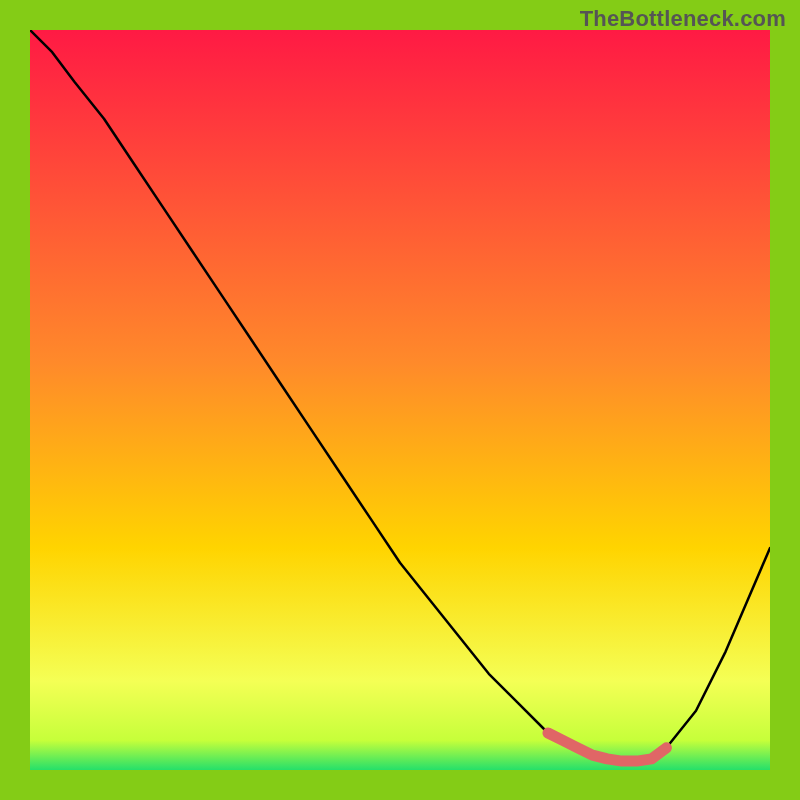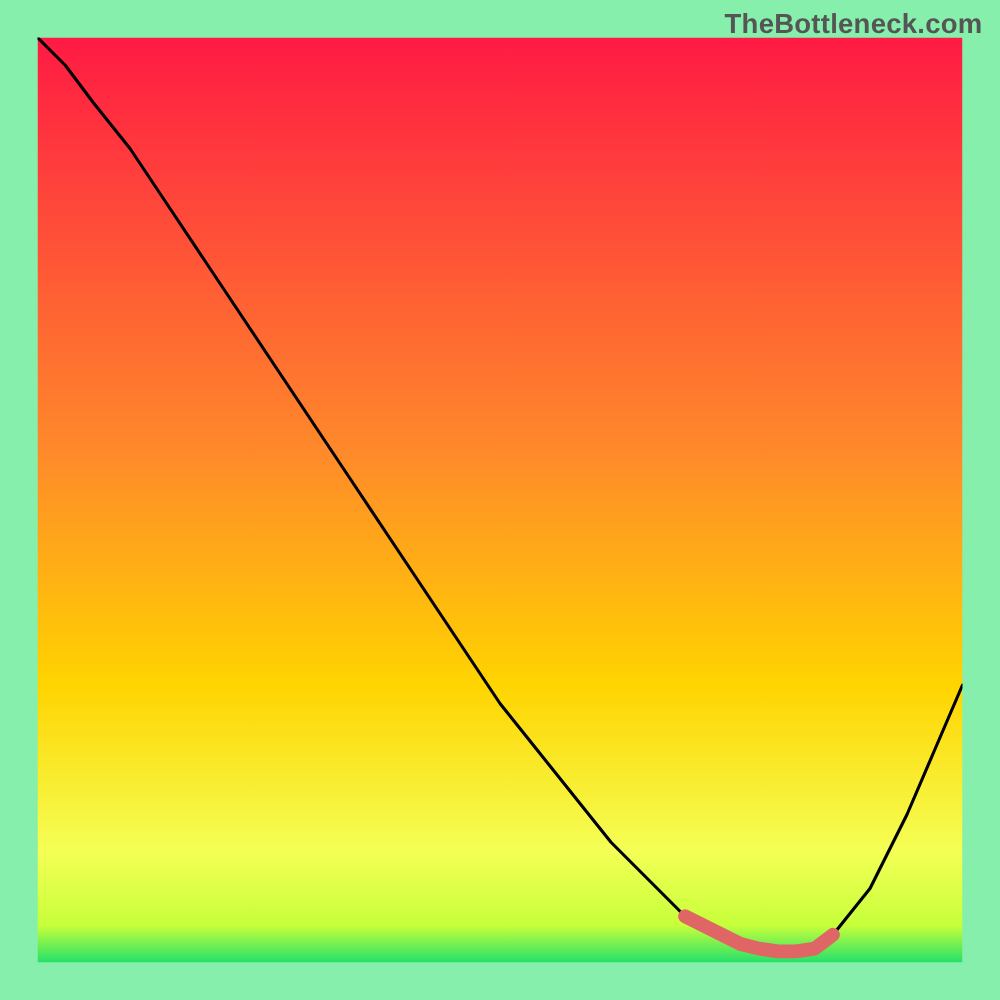--- a/index.html
+++ b/index.html
@@ -8,21 +8,21 @@
     width: 800px;
     height: 800px;
     background: #000;
     font-family: Arial, Helvetica, sans-serif;
     overflow: hidden;
   }
   .frame {
     position: relative;
     width: 800px;
     height: 800px;
-    background: #86efac;
+    background: #84cc16;
   }
   .watermark {
     position: absolute;
     top: 6px;
     right: 14px;
     color: #555;
     font-size: 22px;
     font-weight: 600;
     letter-spacing: 0.2px;
     z-index: 5;

